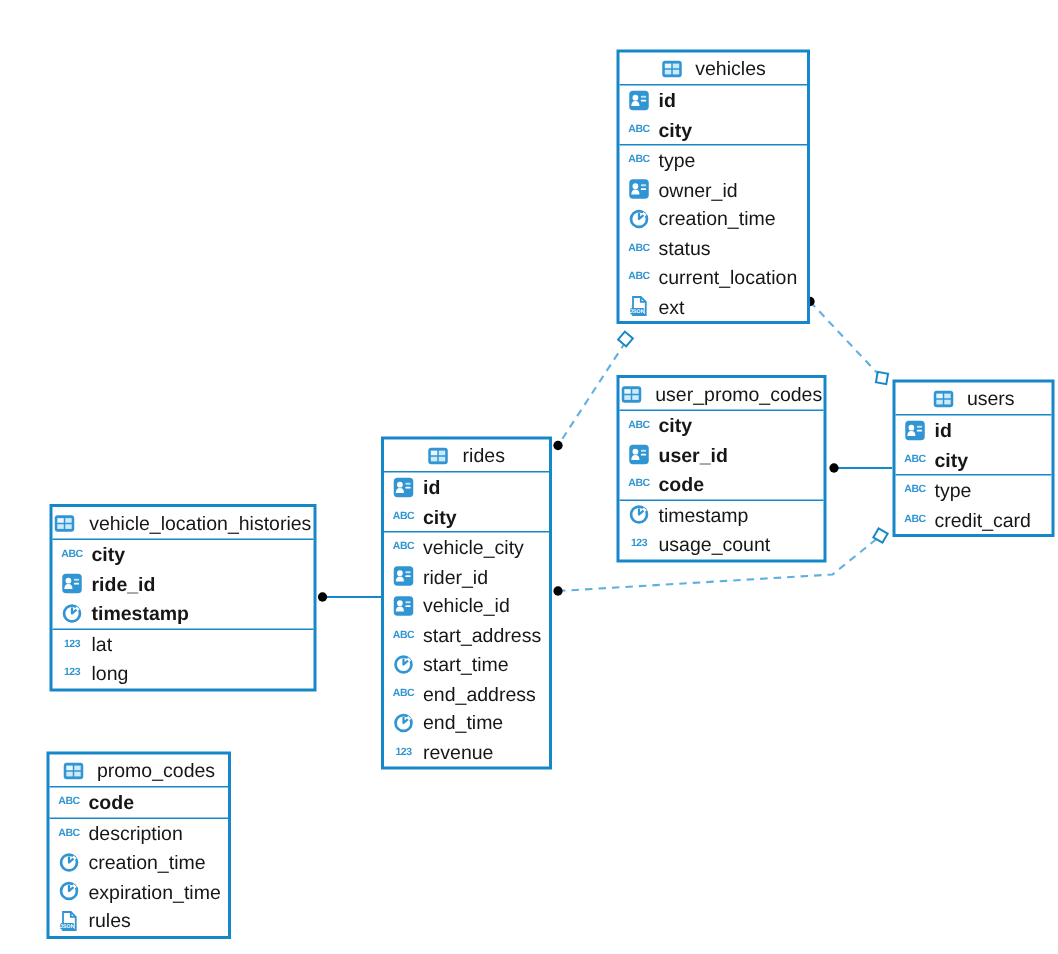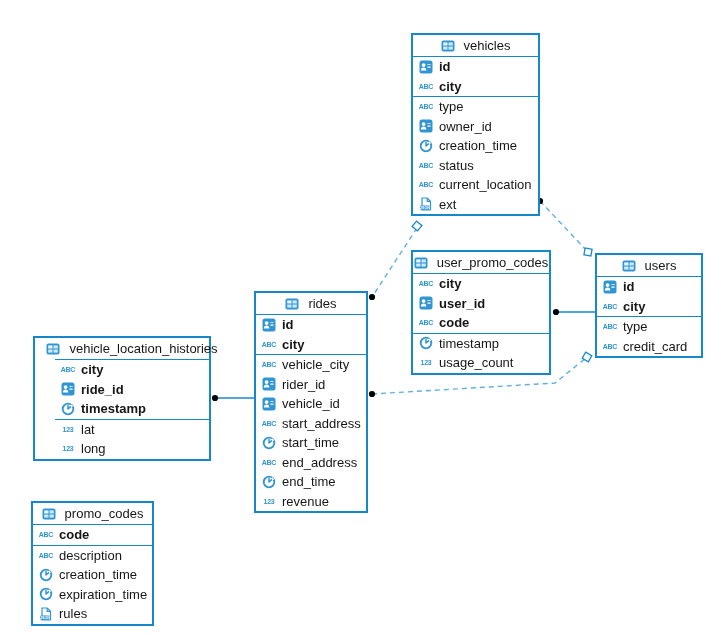--- a/index.html
+++ b/index.html
@@ -347,21 +347,21 @@
             <span class="label">end_time</span>
           </div>
           <div class="row">
             <span class="cell-icon">
               <span class="icon-text">123</span>
             </span>
             <span class="label">revenue</span>
           </div>
         </div>
       </div>
-      <div class="table" style="left: 33px; top: 336px; width: 178px; padding-left: 20px;">
+      <div class="table" style="left: 33px; top: 336px; width: 178px;">
         <div class="tbl-header">
           <span style="display: flex;">
             <svg width="14" height="14" viewBox="0 0 14 14">
               <rect x="0.5" y="1.5" width="13" height="11" rx="2" fill="#3095d2"></rect>
               <rect x="2.2" y="3.4" width="4.3" height="3.1" fill="#eaf6ff"></rect>
               <rect x="7.5" y="3.4" width="4.3" height="3.1" fill="#cdeafa"></rect>
               <rect x="2.2" y="7.5" width="4.3" height="3.1" fill="#cdeafa"></rect>
               <rect x="7.5" y="7.5" width="4.3" height="3.1" fill="#cdeafa"></rect>
             </svg>
           </span>

